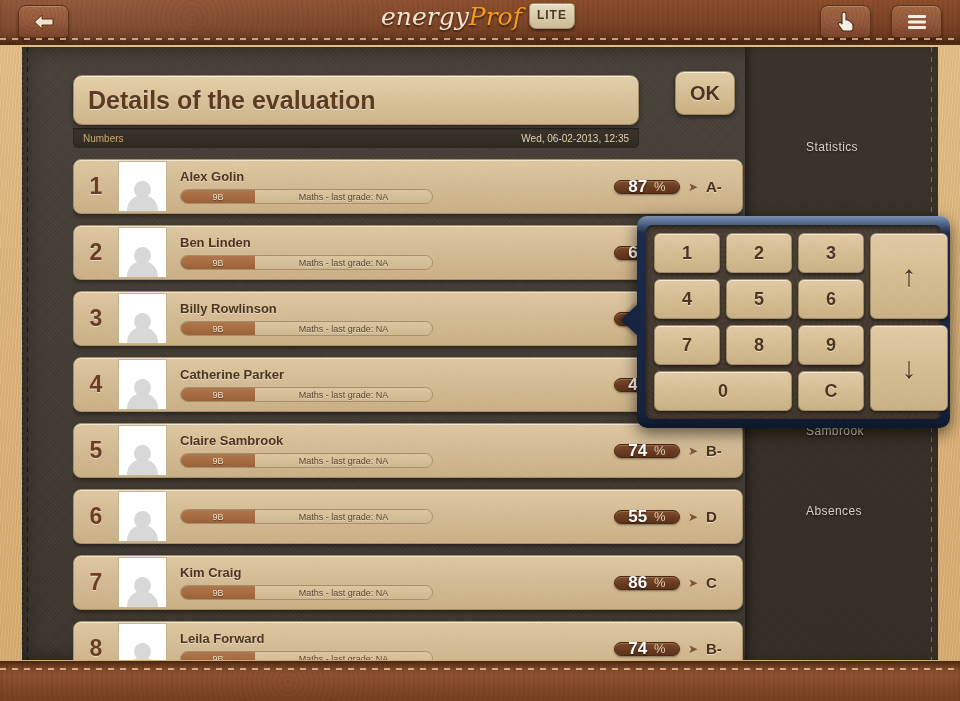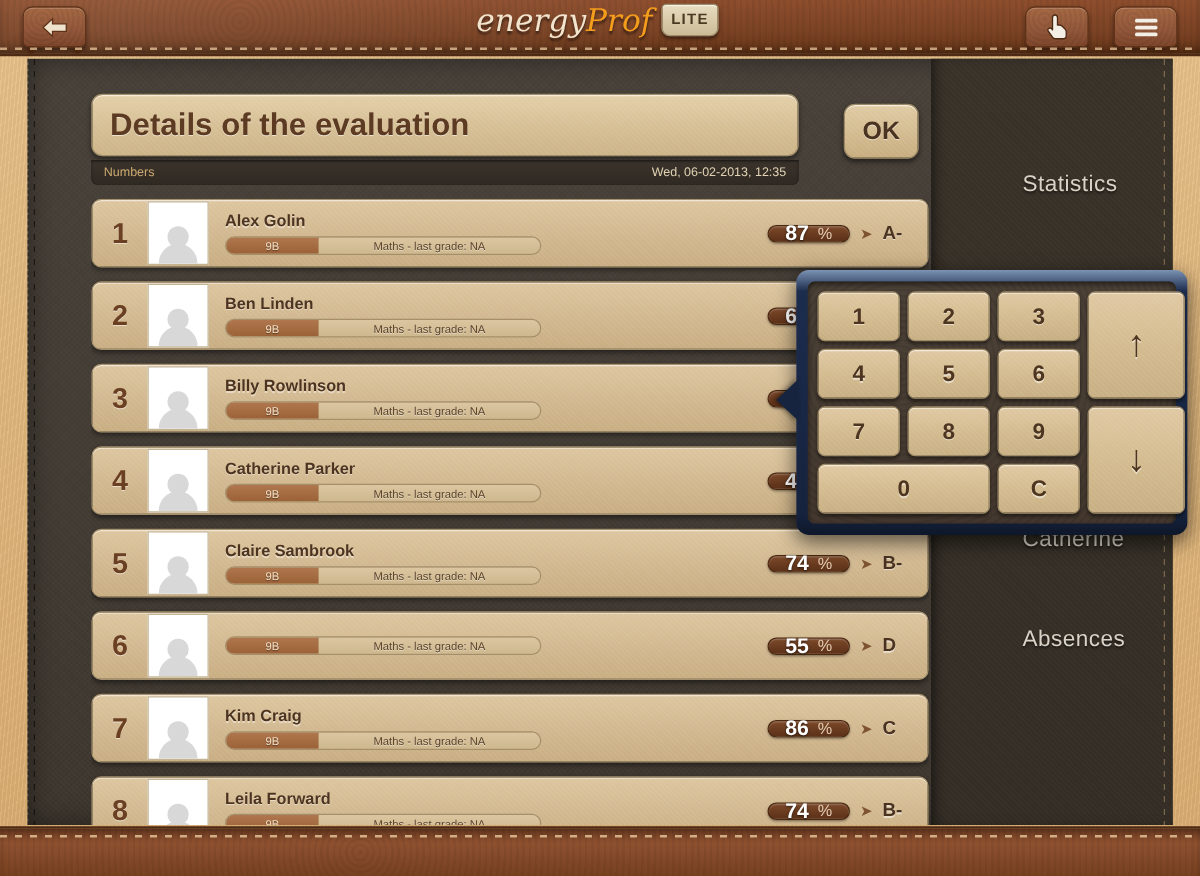--- a/index.html
+++ b/index.html
@@ -130,21 +130,21 @@
     margin-top: 3px; height: 20px; border-radius: 0 0 5px 5px;
     background: linear-gradient(180deg,#3b342c,#2e2922);
     box-shadow: inset 0 1px 2px rgba(0,0,0,.6);
     display: flex; align-items: center; justify-content: space-between;
     padding: 0 10px;
   }
   .hdr-sub span { font-size: 10px; color: #cda96f; }
   .hdr-sub .date { color: #e2d3b4; margin-left: 28px; }
 
   .ok-btn {
-    position: absolute; left: 652px; top: 36px;
+    position: absolute; left: 652px; top: 24px;
     width: 60px; height: 44px; border-radius: 9px;
     background:
       repeating-linear-gradient(45deg, rgba(255,255,255,.05) 0 1px, transparent 1px 3px),
       linear-gradient(180deg,#e0cba4 0%,#d2ba8e 60%,#c8ae80 100%);
     border: 1px solid #9c8a66;
     box-shadow: 0 2px 4px rgba(0,0,0,.5), inset 0 1px 0 rgba(255,255,255,.65);
     display:flex; align-items:center; justify-content:center;
     font-size: 20px; font-weight: bold; color: #4a3320;
     text-shadow: 0 1px 0 rgba(255,255,255,.5);
     cursor:pointer;
@@ -220,23 +220,23 @@
       repeating-linear-gradient(45deg, rgba(255,255,255,.02) 0 1px, transparent 1px 3px),
       linear-gradient(180deg,#393229 0%,#332d25 100%);
     box-shadow: inset 6px 0 12px -6px rgba(0,0,0,.75);
     z-index: 10;
   }
   .sb-stitch {
     position:absolute; right:6px; top:0; bottom:0; width:1px;
     background: repeating-linear-gradient(180deg, rgba(190,160,110,.5) 0 5px, transparent 5px 10px);
   }
   .sb-item {
-    position:absolute; left:16px; width: 186px; height: 48px;
+    position:absolute; left:4px; width: 186px; height: 48px;
     display:flex; align-items:center; padding-left: 57px;
-    font-size: 18px; color:#d9d2c6; letter-spacing:.4px;
+    font-size: 12px; color:#d9d2c6; letter-spacing:.4px;
     text-shadow: 0 1px 2px rgba(0,0,0,.6); cursor:pointer;
   }
   .sb-item.active {
     background:
       repeating-radial-gradient(circle at 30% 50%, rgba(0,0,0,.05) 0 2px, transparent 2px 5px),
       linear-gradient(180deg,#a85a30 0%,#944c26 55%,#83421f 100%);
     color:#fff;
     box-shadow: inset 0 1px 0 rgba(255,255,255,.22), 0 2px 5px rgba(0,0,0,.5);
   }
   .sb-item.active:after {
@@ -517,21 +517,21 @@
           <div class="arrow-sep">➤</div>
           <div class="grade">B-</div>
         </div>
       </div>
   </div>
 
   <div class="sidebar">
     <div class="sb-stitch"></div>
     <div class="sb-item" style="top:76px">Statistics</div>
     <div class="sb-item" style="top:168px">Classes</div>
-    <div class="sb-item" style="top:360px">Catherine</div>
+    <div class="sb-item" style="top:360px">Sambrook</div>
     <div class="sb-item" style="top:440px">Absences</div>
   </div>
 
   <div class="kp-pointer"></div>
 
   <div class="keypad">
     <div class="keypad-inner" id="keypad-inner">
         <div class="key" style="grid-area: 1 / 1;">1</div>
         <div class="key" style="grid-area: 1 / 2;">2</div>
         <div class="key" style="grid-area: 1 / 3;">3</div>

